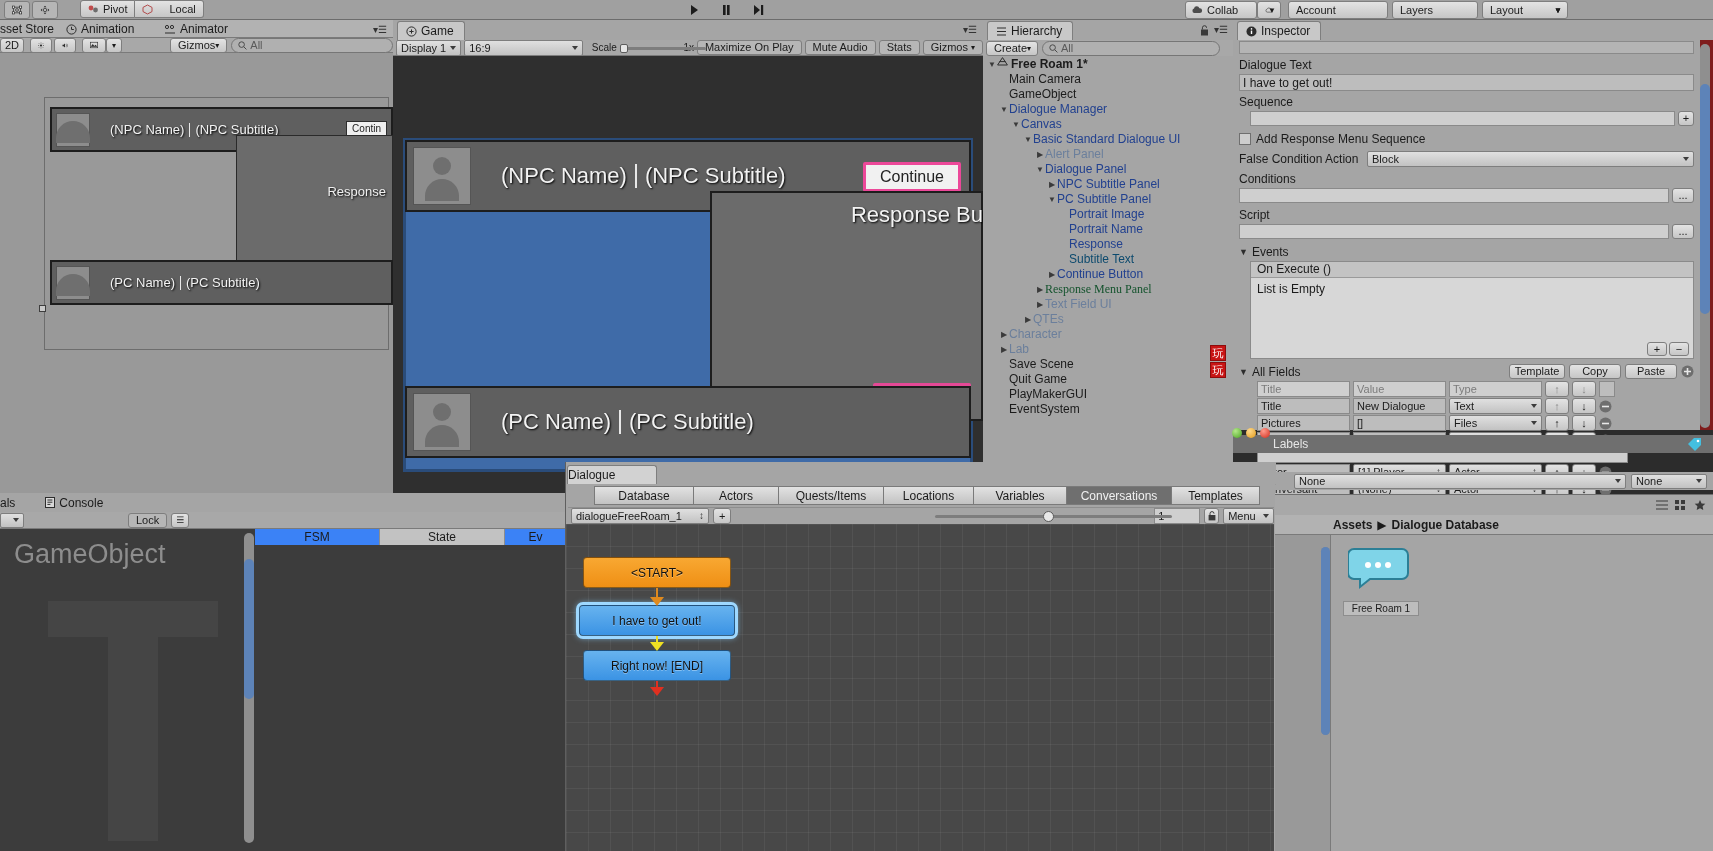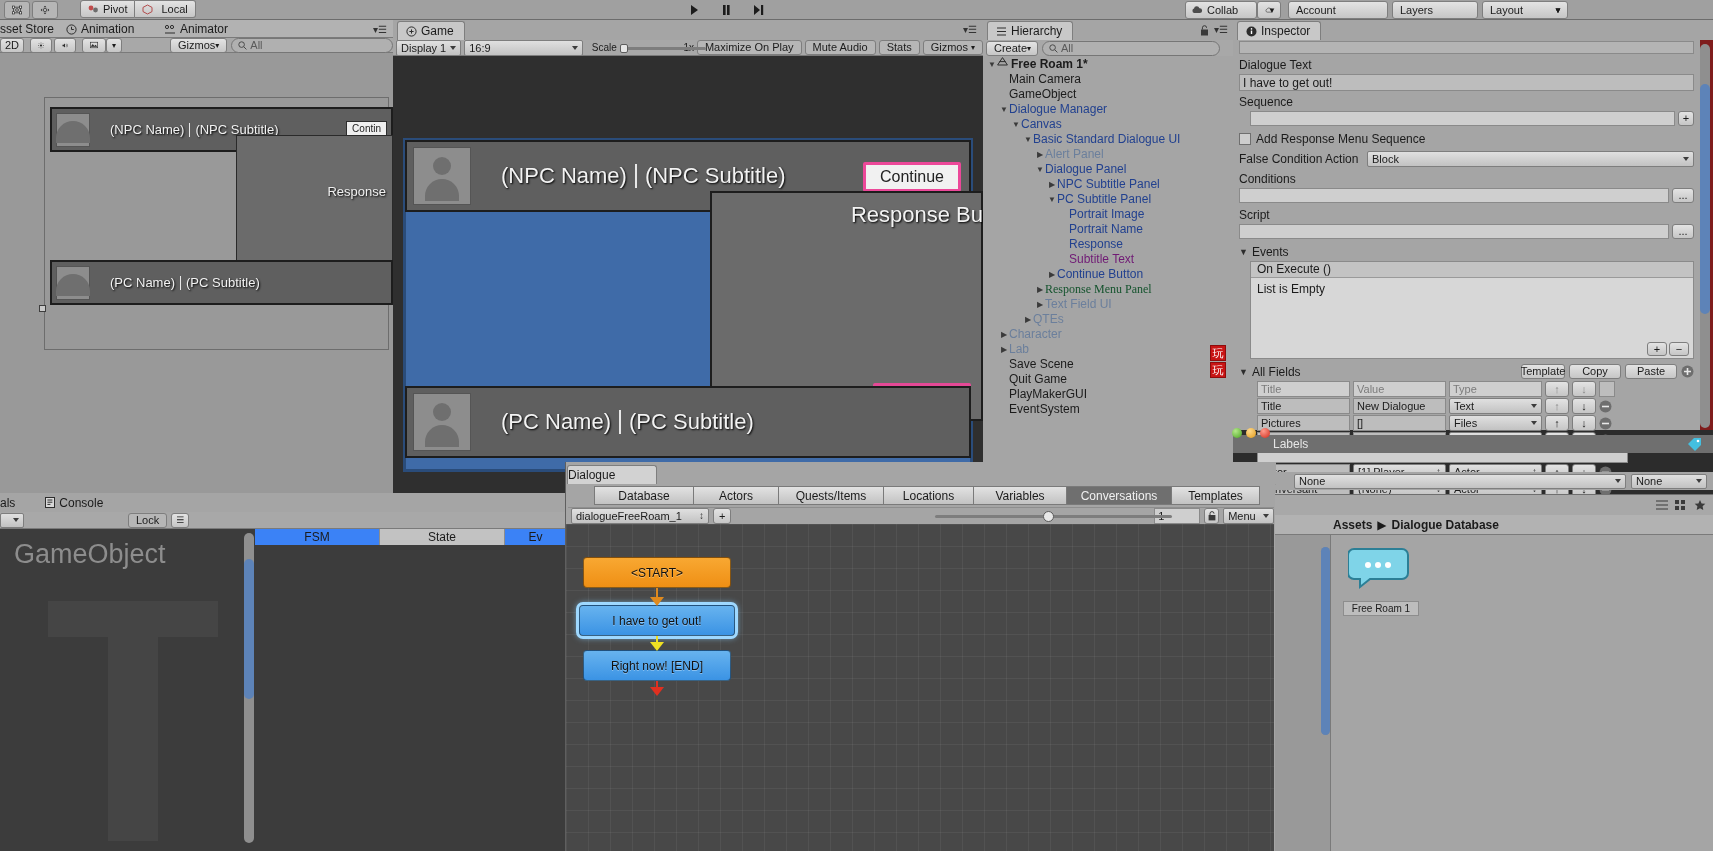--- a/index.html
+++ b/index.html
@@ -209,21 +209,21 @@
     </div>
   </div>
   <div class="abs" style="left:80px;top:0;display:flex;">
     <div class="tb-btn" style="border-radius:3px 0 0 3px;height:18px;gap:4px;">
       <svg width="11" height="11" viewBox="0 0 11 11">
           <circle cx="3" cy="4" r="2.4" fill="#c14c4c"></circle>
           <circle cx="7.5" cy="6" r="2.4" fill="#6d6d6d"></circle>
         </svg>
       <span>Pivot</span>
     </div>
-    <div class="tb-btn" style="border-radius:0 3px 3px 0;border-left:none;height:18px;gap:8px;">
+    <div class="tb-btn" style="border-radius:0 3px 3px 0;border-left:none;height:18px;gap:16px;">
       <svg width="11" height="11" viewBox="0 0 11 11">
           <path d="M5.5 1 L10 3.4 V7.6 L5.5 10 L1 7.6 V3.4 Z" fill="none" stroke="#b24b4b" stroke-width="1"></path>
         </svg>
       <span>Local</span>
     </div>
   </div>
   <div class="abs" style="left:676px;top:0;width:100px;height:20px;display:flex;align-items:center;justify-content:center;gap:12px;">
     <div style="width:20px;height:15px;display:flex;align-items:center;justify-content:center;">
       <svg width="12" height="12" viewBox="0 0 12 12">
           <path d="M3 1 L10 6 L3 11 Z" fill="#1c1c1c"></path>
@@ -515,21 +515,21 @@
       <div class="h-row" style="padding-left: 76px;">
         <span class="h-arrow"></span>
         <span style="color: rgb(34, 65, 143); font-weight: normal;">Portrait Name</span>
       </div>
       <div class="h-row" style="padding-left: 76px;">
         <span class="h-arrow"></span>
         <span style="color: rgb(34, 65, 143); font-weight: normal;">Response</span>
       </div>
       <div class="h-row" style="padding-left: 76px;">
         <span class="h-arrow"></span>
-        <span style="color: #701a75; font-weight: normal;">Subtitle Text</span>
+        <span style="color: #0c4a6e; font-weight: normal;">Subtitle Text</span>
       </div>
       <div class="h-row" style="padding-left: 64px;">
         <span class="h-arrow">▶</span>
         <span style="color: rgb(34, 65, 143); font-weight: normal;">Continue Button</span>
       </div>
       <div class="h-row" style="padding-left: 52px;">
         <span class="h-arrow">▶</span>
         <span style="color: #14532d; font-weight: normal; font-family: Liberation Serif, serif;">Response Menu Panel</span>
       </div>
       <div class="h-row" style="padding-left: 52px;">
@@ -645,21 +645,21 @@
         <div class="tb-btn" style="width:20px;height:14px;padding:0;">
           <span>−</span>
         </div>
       </div>
     </div>
 
     <div style="display:flex;align-items:center;gap:4px;margin-top:5px;">
       <span style="font-size:9px;color:#2d2d2d;">▼</span>
       <span class="lbl">All Fields</span>
       <div style="margin-left:auto;display:flex;gap:4px;align-items:center;">
-        <div class="tb-btn" style="width:44px;height:15px;">
+        <div class="tb-btn" style="width:56px;height:15px;">
           <span>Template</span>
         </div>
         <div class="tb-btn" style="width:52px;height:15px;">
           <span>Copy</span>
         </div>
         <div class="tb-btn" style="width:52px;height:15px;">
           <span>Paste</span>
         </div>
         <svg width="13" height="13" viewBox="0 0 13 13">
             <circle cx="6.5" cy="6.5" r="6" fill="#6e6e6e"></circle>

